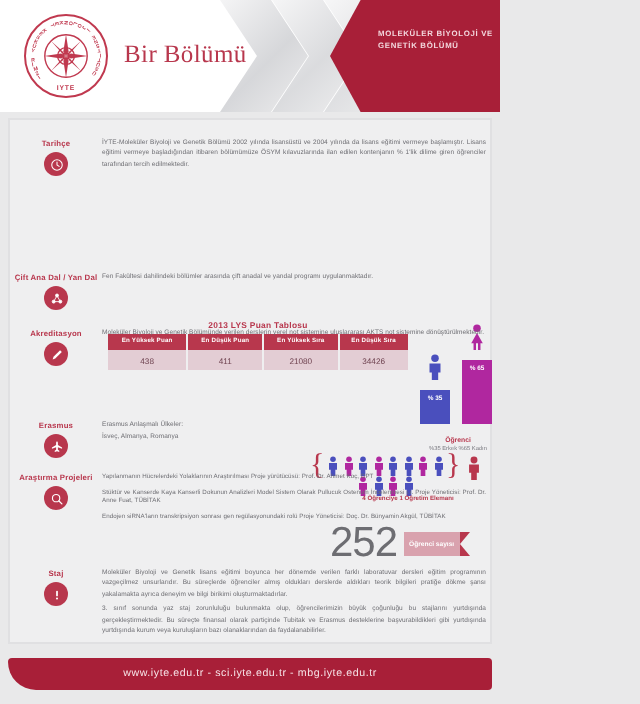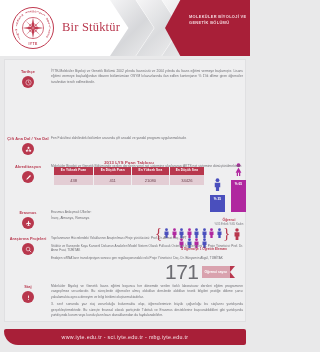--- a/index.html
+++ b/index.html
@@ -270,21 +270,21 @@
         <span style="transform: rotate(84.6774deg) translate(0px, -17.5px) rotate(90deg);">T</span>
         <span style="transform: rotate(92.7419deg) translate(0px, -17.5px) rotate(90deg);">İ</span>
         <span style="transform: rotate(100.806deg) translate(0px, -17.5px) rotate(90deg);">T</span>
         <span style="transform: rotate(108.871deg) translate(0px, -17.5px) rotate(90deg);">Ü</span>
         <span style="transform: rotate(116.935deg) translate(0px, -17.5px) rotate(90deg);">S</span>
         <span style="transform: rotate(125deg) translate(0px, -17.5px) rotate(90deg);">Ü</span>
       </div>
     <div class="logo-sub">IYTE</div>
   </div>
 
-  <div class="hdr-title">Bir Stüktür</div>
+  <div class="hdr-title">Bir Bölümü</div>
 
   <div class="hdr-chevrons">
     <div class="chev c1"></div>
     <div class="chev c2"></div>
     <div class="chev c3"></div>
   </div>
 
   <div class="hdr-right">
     <div class="hdr-right-text">MOLEKÜLER BİYOLOJİ VE GENETİK BÖLÜMÜ</div>
   </div>
@@ -460,21 +460,21 @@
           </svg>
       </div>
     </div>
     <div class="txt-col">
       <div class="ptxt">Erasmus Anlaşmalı Ülkeler:</div>
       <div class="ptxt" style="margin-top:0.5px;">İsveç, Almanya, Romanya</div>
     </div>
   </div>
 
   <div class="bignum">
-    <div class="bignum-val">171</div>
+    <div class="bignum-val">252</div>
     <div class="bignum-tag">Öğrenci sayısı</div>
   </div>
 
   <div class="row" style="top:176px;">
     <div class="icon-col">
       <div class="icon-label">Araştırma Projeleri</div>
       <div class="icon-circle">
         <svg width="7" height="7" viewBox="0 0 16 16">
             <circle cx="7" cy="7" r="4.2" fill="none" stroke="#fff" stroke-width="1.3"></circle>
             <path d="M10.2 10.2 13.6 13.6" stroke="#fff" stroke-width="1.5" stroke-linecap="round"></path>

